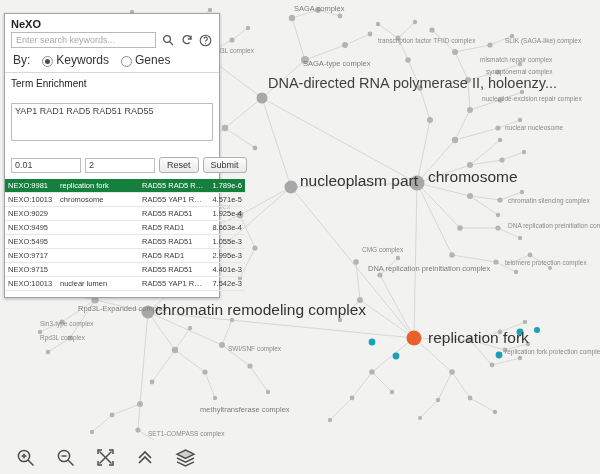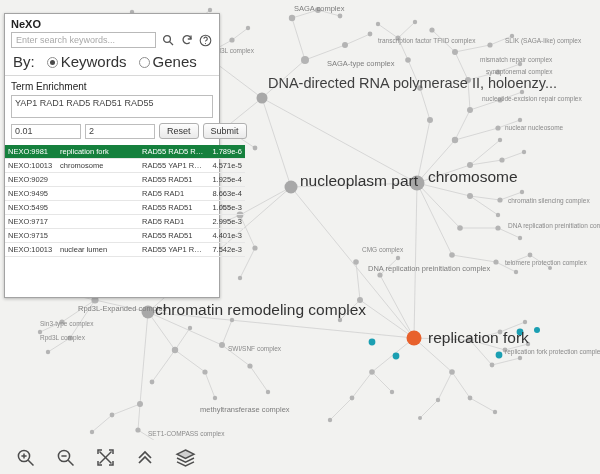--- a/index.html
+++ b/index.html
@@ -46,38 +46,38 @@
   }
   #search-input::placeholder{color:#a9a9a9;}
   .iconbtn{
     width:15px;height:15px;display:flex;align-items:center;justify-content:center;
     color:#555;font-size:10px;cursor:default;
   }
   .iconbtn svg{display:block;}
 
   .radiorow{
     display:flex;align-items:center;gap:12px;
-    padding:1px 6px 4px 8px;font-size:15px;color:#333;
+    padding:1px 6px 4px 8px;font-size:12px;color:#333;
   }
   .radiorow .lbl{color:#333;}
   .rd{
     width:9px;height:9px;border-radius:50%;border:1px solid #8e8e8e;
     background:#fff;display:inline-block;position:relative;top:1px;margin-right:3px;
   }
   .rd.on::after{
     content:"";position:absolute;left:2px;top:2px;width:5px;height:5px;
     border-radius:50%;background:#4a4a4a;
   }
   .inline{display:flex;align-items:center;}
 
   .sep{height:1px;background:#d8d8d8;margin:1px 0 0 0;}
 
   #te-title{font-size:10px;color:#222;padding:5px 6px 3px 6px;}
   #te-box{
-    margin:0 6px;height:23px;border:1px solid #bdbdbd;background:#fff;
+    margin:11px 6px;height:38px;border:1px solid #bdbdbd;background:#fff;
     font-size:9px;color:#444;padding:2px 3px;box-sizing:border-box;
     overflow:hidden;line-height:1.25;
   }
   .numrow{
     display:flex;align-items:center;gap:4px;padding:5px 6px 4px 6px;
   }
   .numrow input{
     height:15px;border:1px solid #bdbdbd;background:#fff;font-size:9px;color:#444;
     padding:0 3px;box-sizing:border-box;font-family:"Liberation Sans",sans-serif;
   }
@@ -355,21 +355,21 @@
       <circle cx="537" cy="330" r="3"></circle>
     </g>
   </svg>
 
   <div id="glabels">
     <div class="glabel sm2" style="left:294px;top:4px;">SAGA complex</div>
     <div class="glabel sm" style="left:505px;top:37px;">SLIK (SAGA-like) complex</div>
     <div class="glabel sm" style="left:378px;top:37px;">transcription factor TFIID complex</div>
     <div class="glabel sm" style="left:480px;top:56px;">mismatch repair complex</div>
     <div class="glabel sm" style="left:209px;top:47px;">Rpd3L complex</div>
-    <div class="glabel sm2" style="left:303px;top:59px;margin-left:24px;">SAGA-type complex</div>
+    <div class="glabel sm2" style="left:303px;top:59px;">SAGA-type complex</div>
     <div class="glabel sm" style="left:486px;top:68px;">synaptonemal complex</div>
     <div class="glabel big" style="left:268px;top:75px;">DNA-directed RNA polymerase II, holoenzy...</div>
     <div class="glabel sm" style="left:482px;top:95px;">nucleotide-excision repair complex</div>
     <div class="glabel sm" style="left:505px;top:124px;">nuclear nucleosome</div>
     <div class="glabel huge" style="left:300px;top:172px;">nucleoplasm part</div>
     <div class="glabel huge" style="left:428px;top:168px;">chromosome</div>
     <div class="glabel sm" style="left:508px;top:197px;">chromatin silencing complex</div>
     <div class="glabel sm faint" style="left:110px;top:182px;">nuclear chromosome part</div>
     <div class="glabel sm2 faint" style="left:80px;top:202px;">NuA4/H2A histone acetyltransferase complex</div>
     <div class="glabel sm" style="left:508px;top:222px;">DNA replication preinitiation complex</div>

